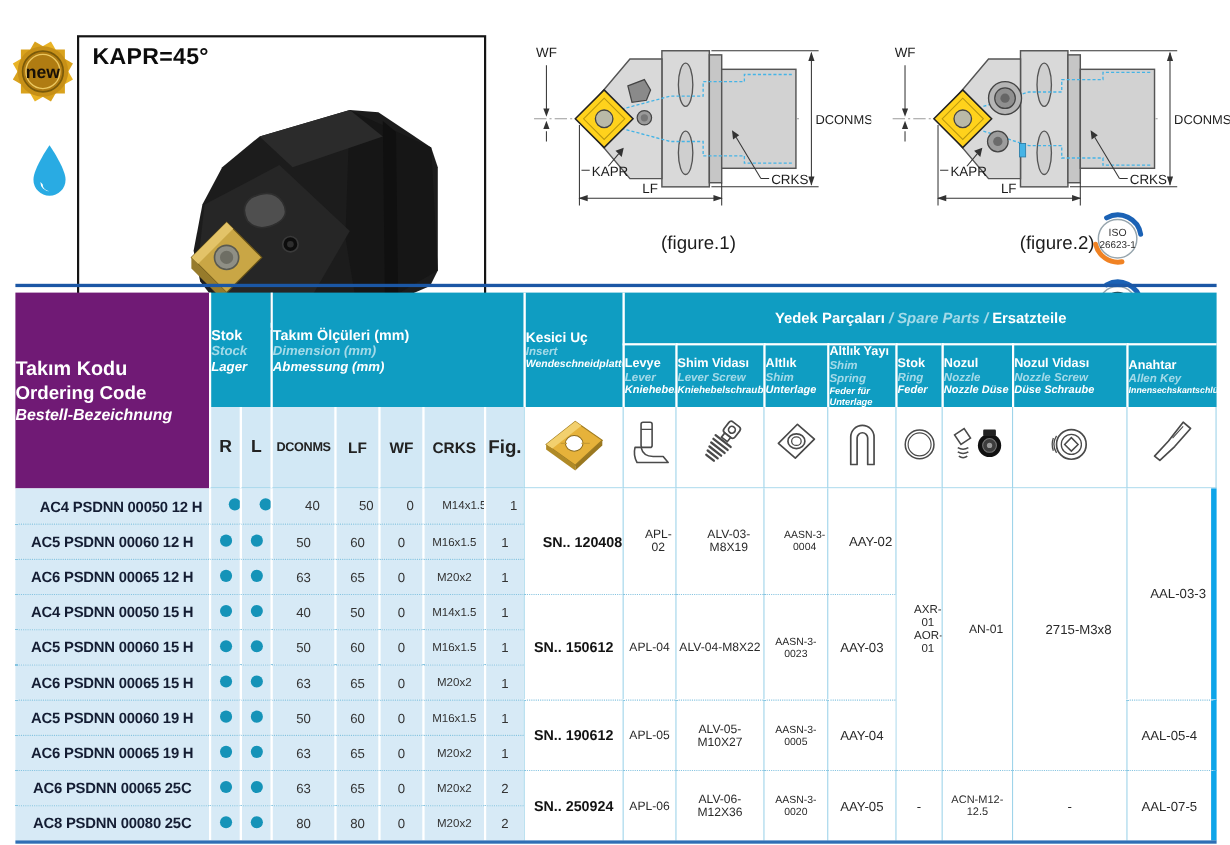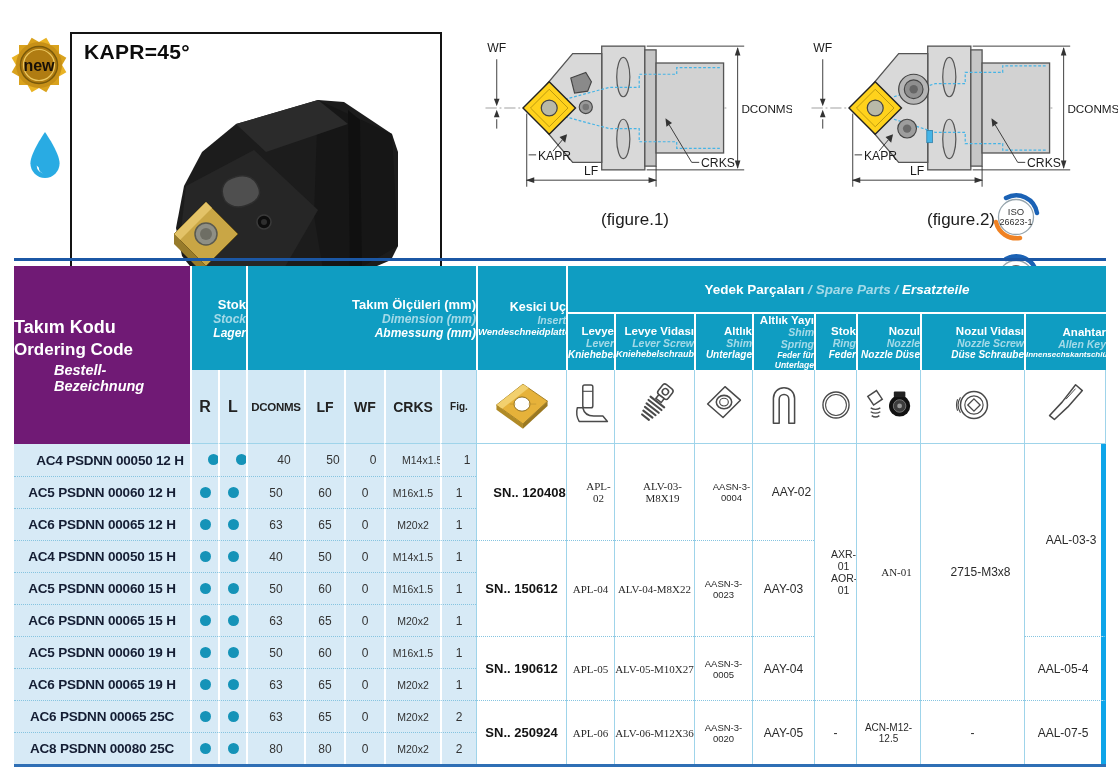--- a/index.html
+++ b/index.html
@@ -25,54 +25,54 @@
   .top-rule{position:absolute;left:14px;top:258px;width:1092px;height:3px;background:#1b57a5;}
   .bottom-rule{position:absolute;left:14px;top:764px;width:1092px;height:3px;background:#2f6fb5;}
 
   
   table.cat{position:absolute;left:14px;top:266px;width:1092px;border-collapse:separate;border-spacing:0;table-layout:fixed;}
   table.cat td,table.cat th{box-sizing:border-box;padding:0;margin:0;overflow:hidden;}
 
   .hdr-navy{background:#701a75;color:#fff;text-align:left;vertical-align:middle;padding-left:14px;}
   .hdr-navy .l1{font-size:18px;font-weight:bold;}
   .hdr-navy .l2{font-size:17px;font-weight:bold;margin-top:2px;}
-  .hdr-navy .l3{font-size:14.5px;font-style:italic;margin-top:2px;padding-left:40px;}
-
-  .hdr-teal{background:#0f9dc2;color:#fff;text-align:right;vertical-align:middle;border-left:2px solid #fff;}
+  .hdr-navy .l3{font-size:14.5px;font-style:italic;margin-top:2px;}
+
+  .hdr-teal{background:#0f9dc2;color:#fff;text-align:left;vertical-align:middle;border-left:2px solid #fff;}
   .hdr-teal .l1{font-size:13px;font-weight:bold;}
   .hdr-teal .l2{font-size:12px;font-style:italic;color:rgba(255,255,255,.62);}
   .hdr-teal .l3{font-size:12px;font-style:italic;font-weight:bold;}
   .hdr-teal.small .l1{font-size:11.5px;font-weight:bold;}
   .hdr-teal.small .l2{font-size:10.5px;}
   .hdr-teal.small .l3{font-size:10px;}
   .hdr-teal.tiny3 .l3{font-size:8px;}
   .spare-title{background:#0f9dc2;color:#fff;text-align:center;vertical-align:middle;border-left:2px solid #fff;font-size:13.5px;}
   .spare-title .tr{font-weight:bold;}
   .spare-title .en{font-style:italic;color:rgba(255,255,255,.62);}
-  .spare-title .de{font-style:italic;font-weight:bold;}
+  .spare-title .de{font-weight:bold;}
   .spare-col{border-top:2px solid #fff;}
 
   .sub-blue{background:#d2e8f5;color:#222;text-align:center;vertical-align:middle;border-left:2px solid #fff;border-bottom:1px solid #9fd4ea;}
   .sub-blue.rl{font-size:16px;}
   .sub-blue.dc{font-size:11.5px;letter-spacing:-.3px;}
   .sub-blue.md{font-size:14px;}
-  .sub-blue.fg{font-size:10px;}
+  .sub-blue.fg{font-size:17px;}
   .icon-cell{background:#fff;border-left:1px solid #9fd4ea;border-bottom:1px solid #9fd4ea;text-align:center;vertical-align:middle;}
 
   tbody.rows td{height:32px;vertical-align:middle;text-align:center;border-top:1px dotted #85c4e0;}
   tbody.rows tr:first-child td{border-top:none;padding-left:16px;}
   td.blue{background:#d7eaf6;border-left:2px solid #fff;}
   td.white{background:#fff;border-left:1px solid #9fd4ea;}
   td.white.last{border-right:5px solid #0ea5e9;}
   td.oc{background:#d7eaf6;border-left:none;text-align:left;padding-left:10px;font-weight:bold;font-size:13.5px;color:#141d33;letter-spacing:-.2px;white-space:nowrap;}
   .dot{display:inline-block;width:11px;height:11px;border-radius:50%;background:#1593b8;}
   td.dim{font-size:12px;color:#333;}
   td.crks{font-size:10.5px;color:#333;}
   td.sn{font-weight:bold;font-size:13px;color:#131313;}
-  td.p11{font-size:11px;color:#2a2a2a;font-family:Liberation Serif, serif;}
+  td.p11{font-size:11px;color:#2a2a2a;}
   td.p10{font-size:9.5px;color:#2a2a2a;}
   td.p12{font-size:12px;color:#2a2a2a;}
   td.oring2 div{font-size:10.5px;color:#2a2a2a;line-height:12px;}
 </style>
 </head>
 <body>
 
 <svg class="new-badge" viewBox="0 0 58 58">
   <g>
     <rect x="9" y="9" width="40" height="40" fill="#d9a21d" transform="rotate(0 29 29)"></rect>
@@ -279,21 +279,21 @@
         <span class="de">Ersatzteile</span>
       </th>
     </tr>
     <tr style="height:58px;">
       <th class="hdr-teal small spare-col">
         <div class="l1">Levye</div>
         <div class="l2">Lever</div>
         <div class="l3">Kniehebel</div>
       </th>
       <th class="hdr-teal small spare-col">
-        <div class="l1">Levye Vidası</div>
+        <div class="l1">Shim Vidası</div>
         <div class="l2">Lever Screw</div>
         <div class="l3" style="font-size:9px">Kniehebelschraube</div>
       </th>
       <th class="hdr-teal small spare-col">
         <div class="l1">Altlık</div>
         <div class="l2">Shim</div>
         <div class="l3">Unterlage</div>
       </th>
       <th class="hdr-teal small spare-col">
         <div class="l1">Altlık Yayı</div>

